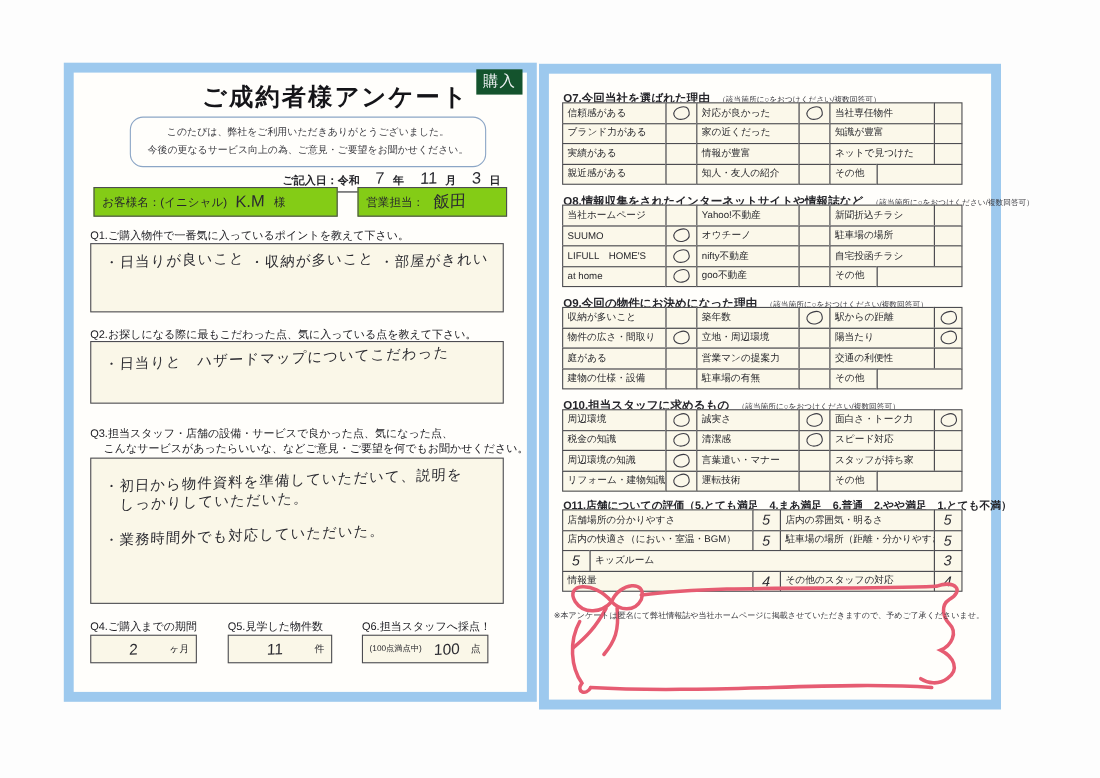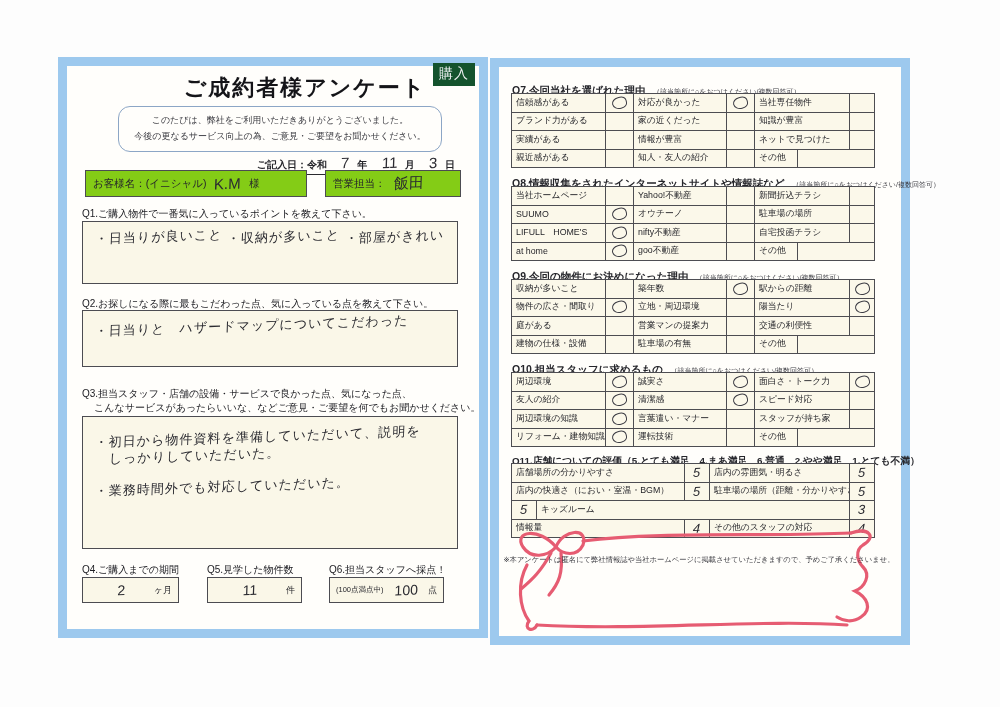--- a/index.html
+++ b/index.html
@@ -292,21 +292,21 @@
           <div class="cell lab c2">誠実さ</div>
           <div class="cell a2">
             <span class="circle"></span>
           </div>
           <div class="cell lab c3">面白さ・トーク力</div>
           <div class="cell a3">
             <span class="circle"></span>
           </div>
         </div>
         <div class="trow">
-          <div class="cell lab c1">友人の紹介</div>
+          <div class="cell lab c1">税金の知識</div>
           <div class="cell a1">
             <span class="circle"></span>
           </div>
           <div class="cell lab c2">清潔感</div>
           <div class="cell a2">
             <span class="circle"></span>
           </div>
           <div class="cell lab c3">スピード対応</div>
           <div class="cell a3"></div>
         </div>

